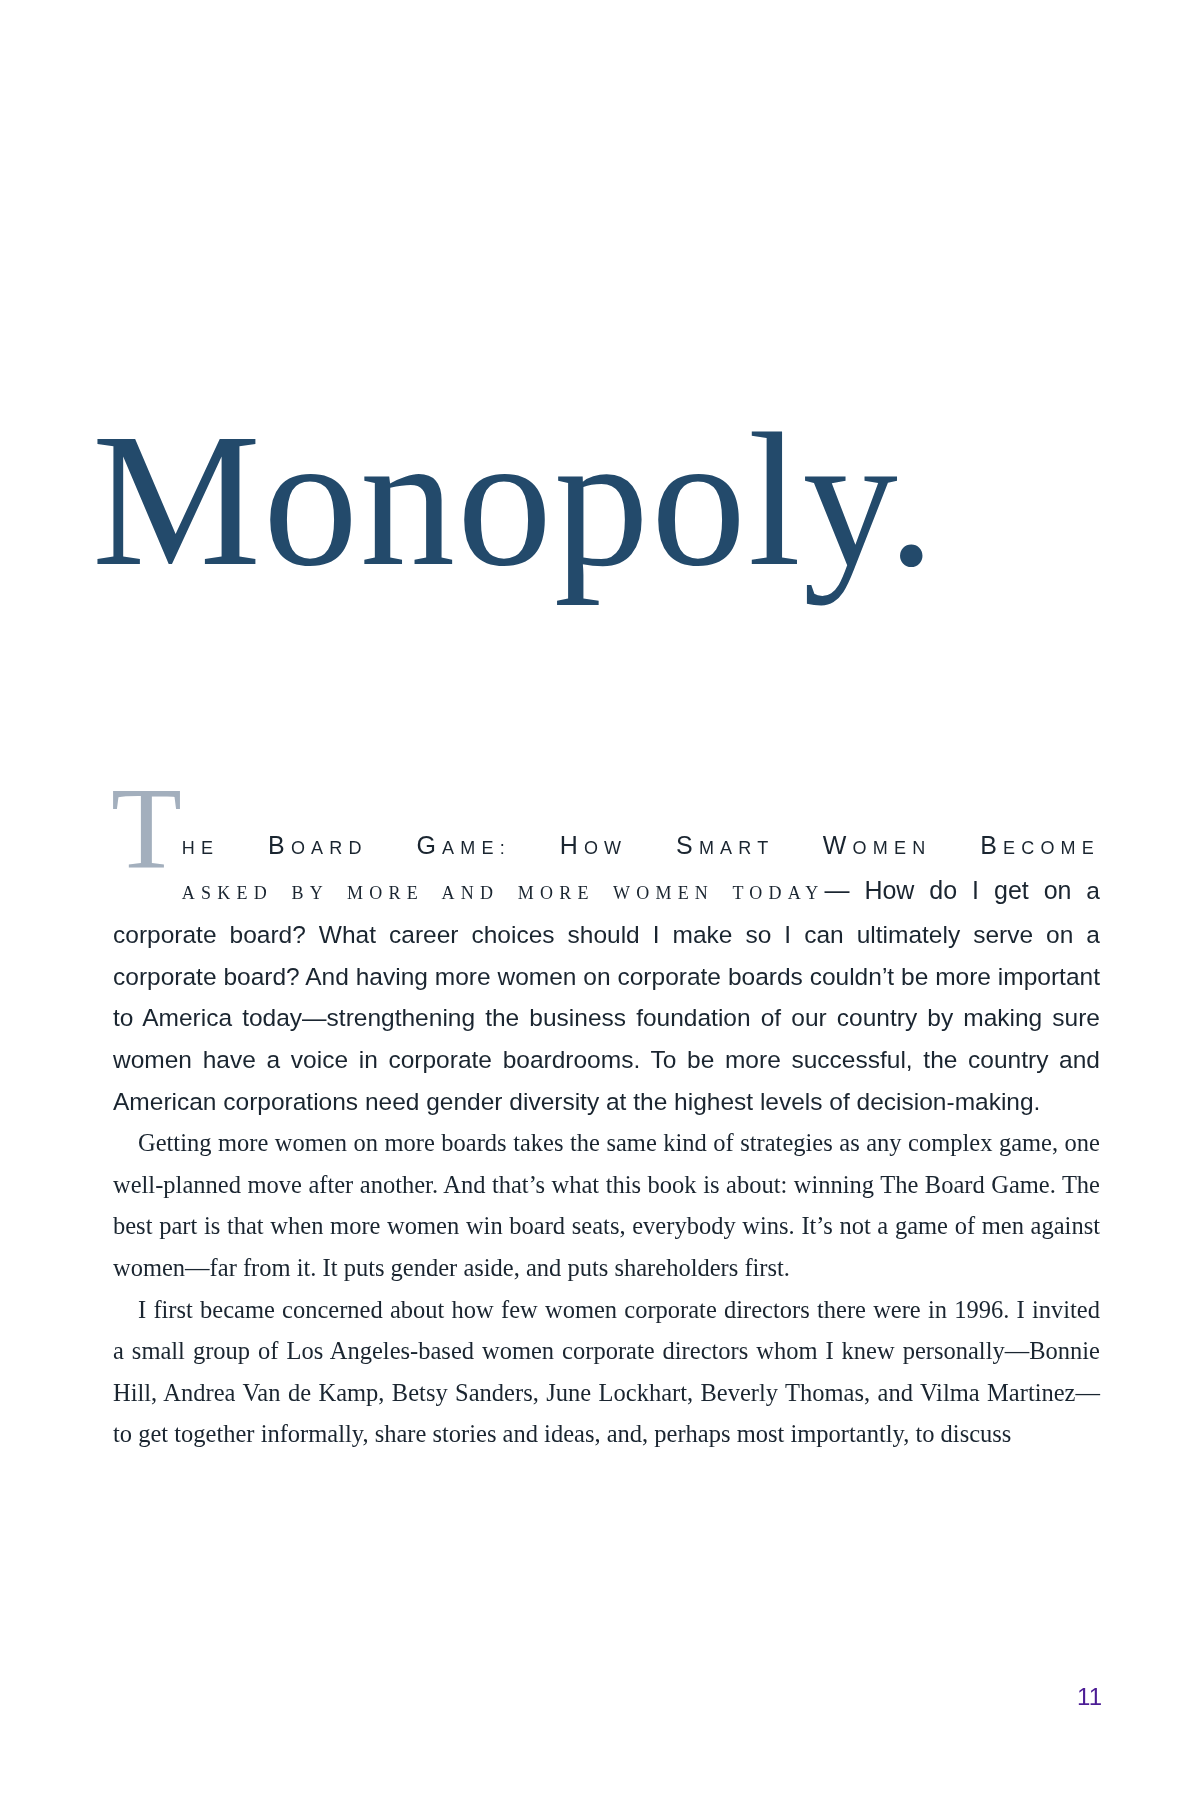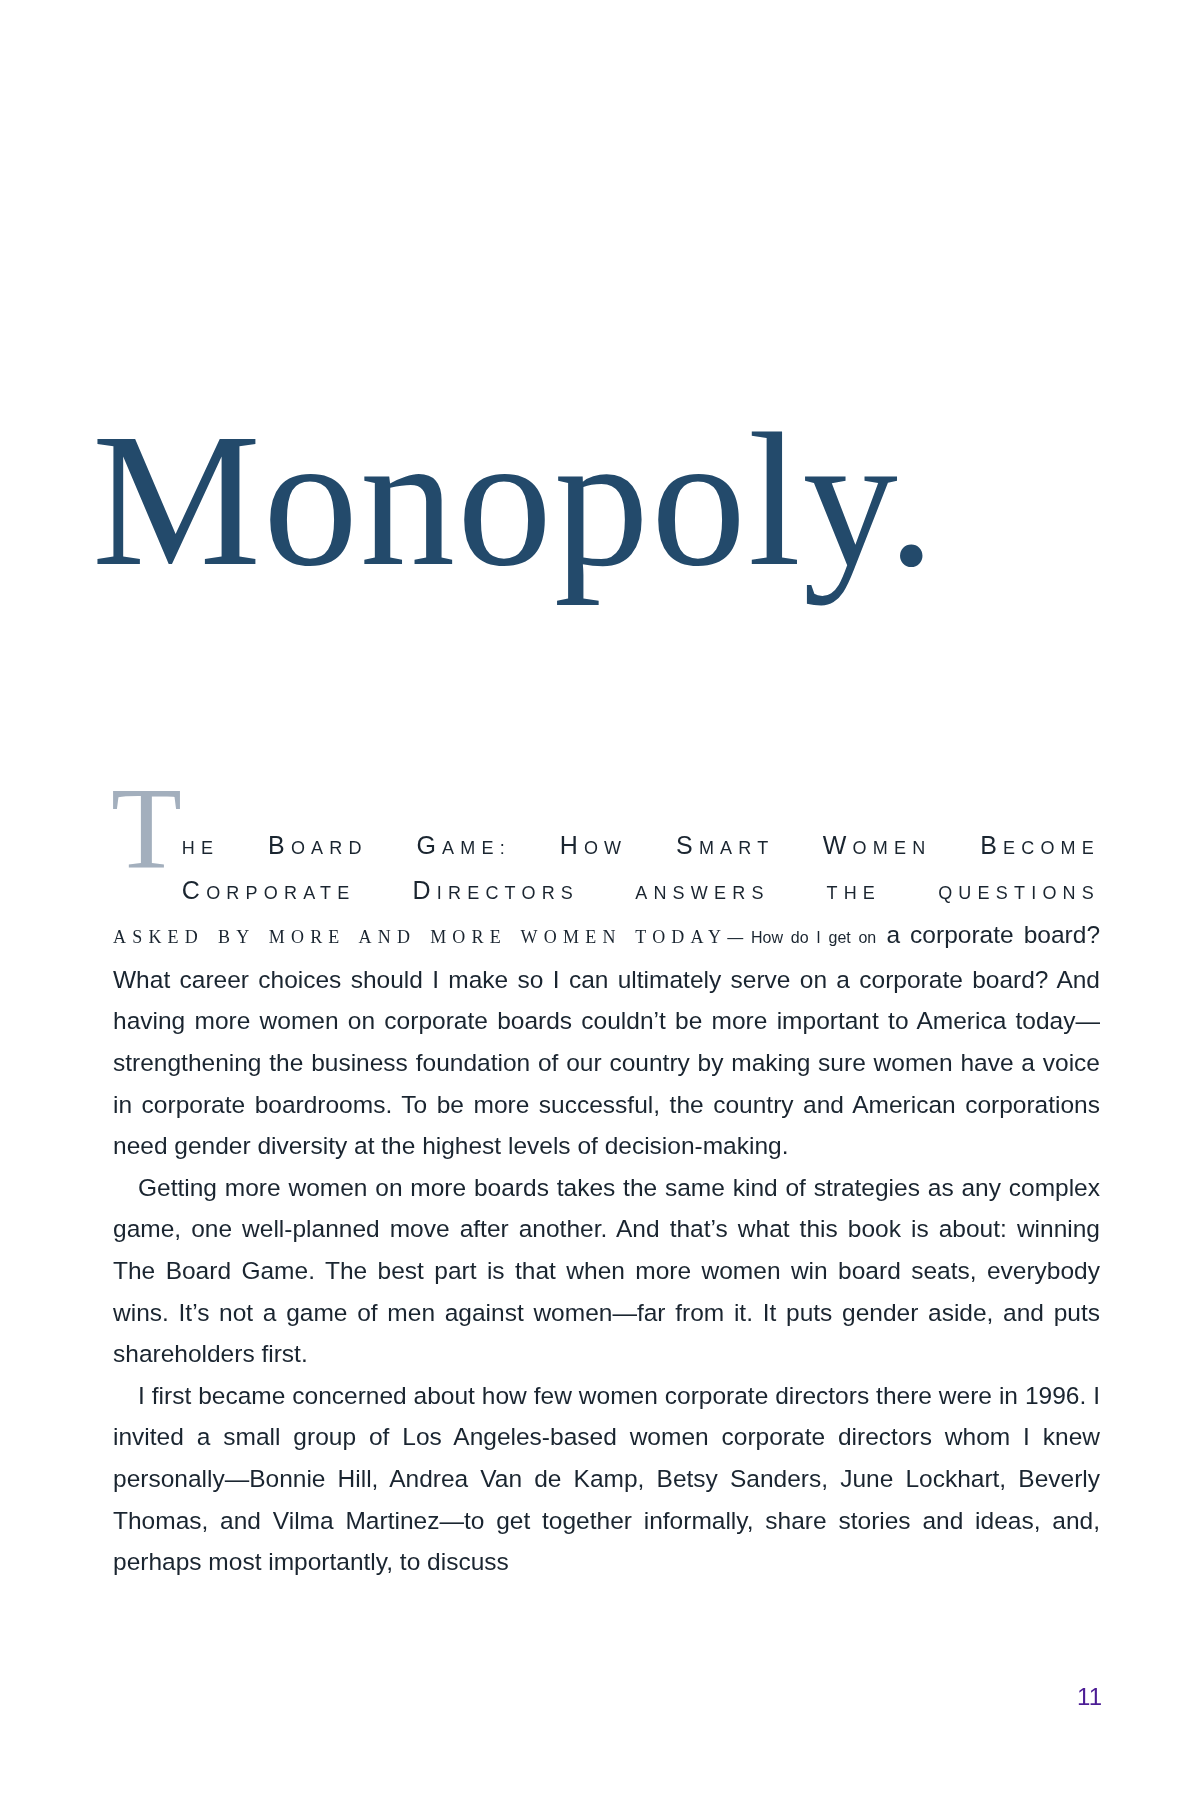--- a/index.html
+++ b/index.html
@@ -23,21 +23,21 @@
       position: absolute;
       left: 113px;
       top: 782px;
       width: 987px;
       font-family: "Liberation Sans", "DejaVu Sans", sans-serif;
       font-size: 24.5px;
       line-height: 41.6px;
       color: #1a2530;
     }
     .body-text p { margin: 0; text-align: justify; text-align-last: left; }
-    .body-text p.indent { text-indent: 25px; }
+    .body-text p.indent { text-indent: 25px; font-family: Liberation Serif, serif; }
 
     .drop-cap {
       float: left;
       font-family: "Liberation Serif", "DejaVu Serif", serif;
       font-size: 116px;
       line-height: 86px;
       height: 86px;
       color: #a3afbd;
       margin: 4px 0 0 -2px;
       padding-right: 0;
@@ -45,21 +45,21 @@
 
     .lead {
       letter-spacing: 6.2px;
       font-size: 18px;
       text-transform: uppercase;
     }
     .lead .cap { font-size: 25px; letter-spacing: 6.2px; }
     .lead-first { display: block; padding-top: 43px; text-align: justify; text-align-last: justify; }
     .lead-second { display: block; text-align: justify; text-align-last: justify; }
     .lead-third { letter-spacing: 6.2px; font-family: Liberation Serif, serif; }
-    .dash-run { font-size: 16px; letter-spacing: 0; text-transform: none; }
+    .dash-run { font-size: 25px; letter-spacing: 0; text-transform: none; }
 
     .page-number {
       position: absolute;
       left: 1068px;
       top: 1683px;
       width: 34px;
       text-align: right;
       font-family: "Liberation Sans", "DejaVu Sans", sans-serif;
       font-size: 24px;
       color: #4c1d95;
@@ -77,27 +77,20 @@
       <span class="drop-cap">T</span>
       <span class="lead lead-first">
         <span><span class="cap"></span><span>he</span></span>
         <span><span class="cap">B</span><span>oard</span></span>
         <span><span class="cap">G</span><span>ame:</span></span>
         <span><span class="cap">H</span><span>ow</span></span>
         <span><span class="cap">S</span><span>mart</span></span>
         <span><span class="cap">W</span><span>omen</span></span>
         <span><span class="cap">B</span><span>ecome</span></span>
       </span>
-      <span class="lead lead-second">
-        <span><span class="cap">C</span><span>orporate</span></span>
-        <span><span class="cap">D</span><span>irectors</span></span>
-        <span><span>answers</span></span>
-        <span><span>the</span></span>
-        <span><span>questions</span></span>
-      </span>
       <span class="lead lead-third">asked by more and more women today</span><span class="dash-run">— How do I get on</span>
       <span>a corporate board? What career choices should I make so I can ultimately serve on a corporate board? And having more women on corporate boards couldn’t be more important to America today—strengthening the business foundation of our country by making sure women have a voice in corporate boardrooms. To be more successful, the country and American corporations need gender diversity at the highest levels of decision-making.</span>
     </p>
     <p class="indent">Getting more women on more boards takes the same kind of strategies as any complex game, one well-planned move after another. And that’s what this book is about: winning The Board Game. The best part is that when more women win board seats, everybody wins. It’s not a game of men against women—far from it. It puts gender aside, and puts shareholders first.</p>
     <p class="indent">I first became concerned about how few women corporate directors there were in 1996. I invited a small group of Los Angeles-based women corporate directors whom I knew personally—Bonnie Hill, Andrea Van de Kamp, Betsy Sanders, June Lockhart, Beverly Thomas, and Vilma Martinez—to get together informally, share stories and ideas, and, perhaps most importantly, to discuss</p>
   </div>
 
   <div class="page-number">11</div>
 </div>
 

